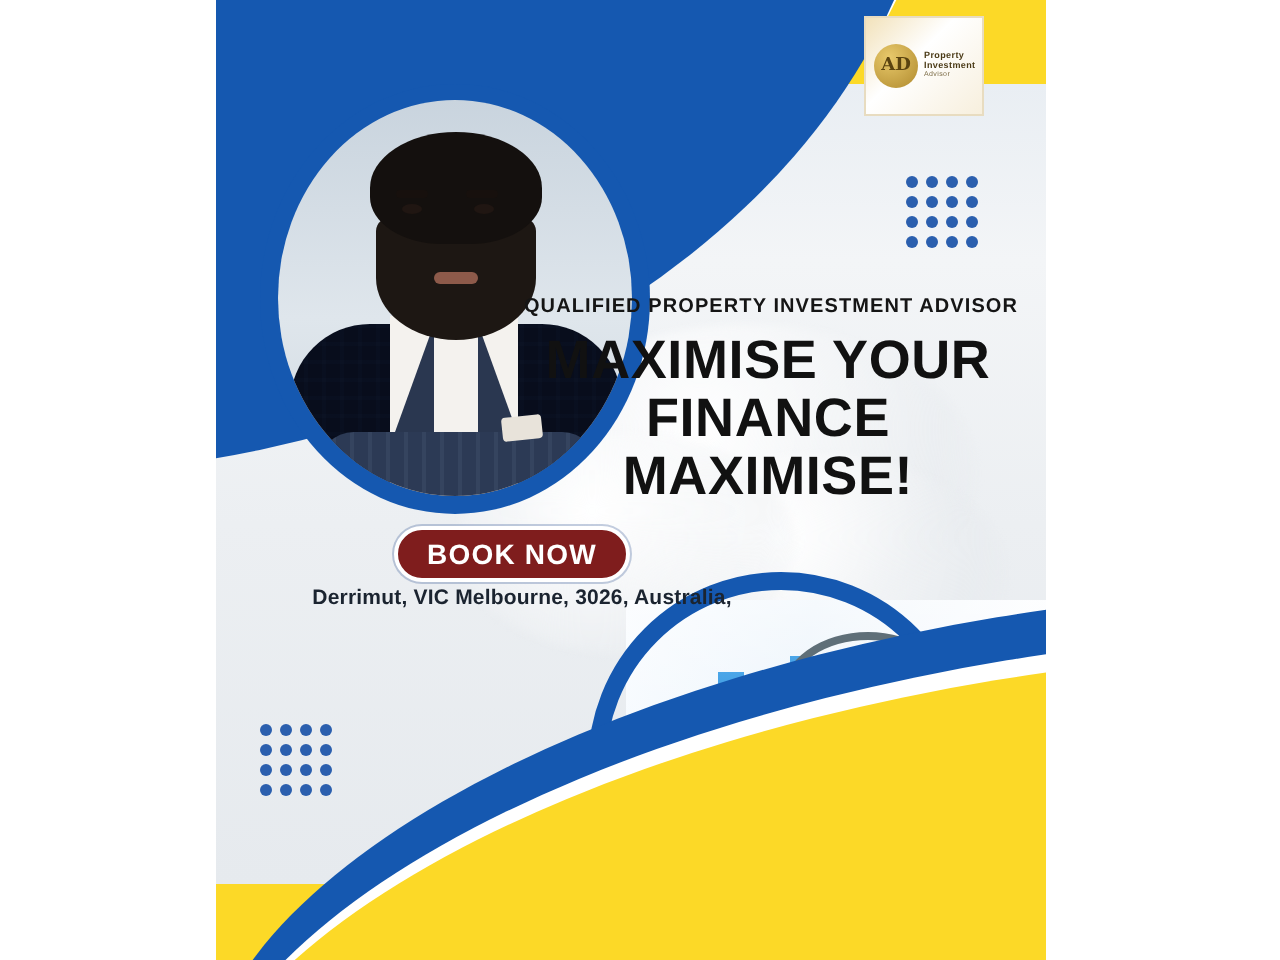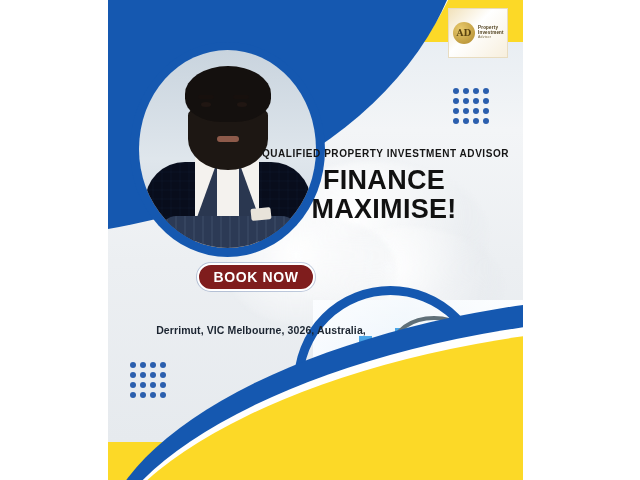--- a/index.html
+++ b/index.html
@@ -125,21 +125,21 @@
   }
 
   
   .header-band{position:absolute;left:0;top:0;width:415px;height:60px;}
   .brand-title{
     position:absolute;left:150px;top:16px;width:185px;text-align:center;
     color:#2e9e3e;font-size:24px;font-weight:bold;letter-spacing:.2px;
     font-family:"DejaVu Sans",sans-serif;
   }
   .logo-box{
-    position:absolute;left:340px;top:8px;width:60px;height:50px;
+    position:absolute;left:324px;top:8px;width:60px;height:50px;
     background:linear-gradient(135deg,#f2e2bb 0%,#ffffff 42%,#f7efdd 100%);
     border:1px solid #e8dcc0;display:flex;align-items:center;gap:3px;padding:0 4px;box-sizing:border-box;
   }
   .logo-mono{
     width:22px;height:22px;border-radius:50%;
     background:radial-gradient(circle at 35% 30%,#e8c96b,#b08a2e);
     color:#5a430f;font-size:9px;font-weight:bold;display:flex;align-items:center;justify-content:center;
     font-family:"DejaVu Serif",serif;flex:0 0 auto;
   }
   .logo-txt{display:flex;flex-direction:column;line-height:1.05;}
@@ -163,21 +163,21 @@
   }
   .cta{
     position:absolute;left:89px;top:263px;width:118px;height:28px;border-radius:15px;
     background:#7f1d1d;border:2px solid #ffffff;box-sizing:border-box;
     color:#ffffff;font-size:14px;font-weight:bold;letter-spacing:.6px;
     display:flex;align-items:center;justify-content:center;cursor:pointer;
     box-shadow:0 0 0 1px rgba(20,60,130,.25);
   }
   .contact{
     position:absolute;left:12px;top:292px;width:282px;text-align:center;
-    color:#1b2430;font-size:10.5px;font-weight:bold;line-height:1.5;letter-spacing:.1px;margin-top:31px;
+    color:#1b2430;font-size:10.5px;font-weight:bold;line-height:1.5;letter-spacing:.1px;
   }
   .contact div{white-space:nowrap;}
 </style>
 </head>
 <body>
 
 <div id="stage">
 
   <div id="flyer">
 
@@ -272,20 +272,21 @@
       <span></span>
         <span></span>
       <span></span>
         <span></span>
       <span></span>
         <span></span>
     </div>
 
     <div class="eyebrow">QUALIFIED PROPERTY INVESTMENT ADVISOR</div>
     <div class="headline">
+      <div>MAXIMISE YOUR</div>
       <div>FINANCE</div>
       <div>MAXIMISE!</div>
     </div>
 
     <div class="cta">BOOK NOW</div>
 
     <div class="contact">
       <div>Derrimut, VIC Melbourne, 3026, Australia,</div>
     </div>
 

